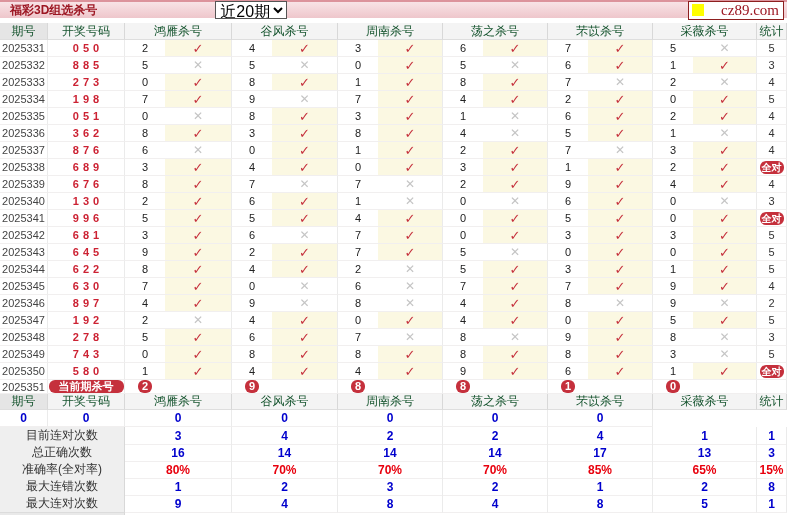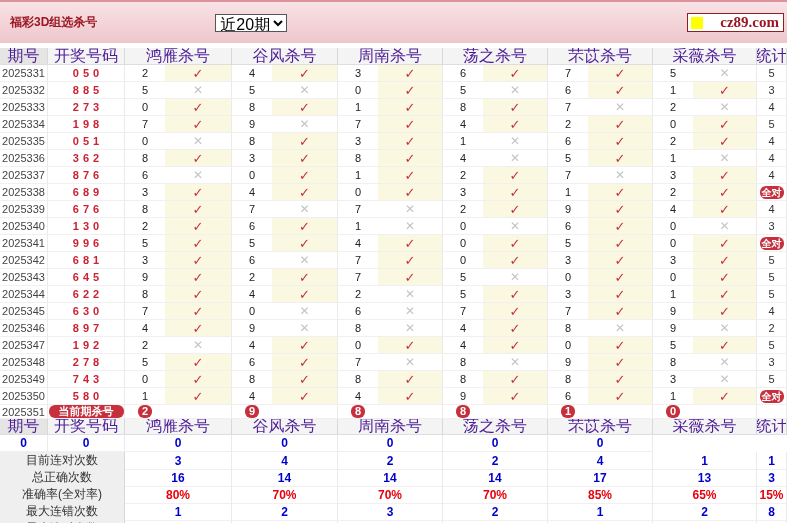--- a/index.html
+++ b/index.html
@@ -5,41 +5,41 @@
   html,body { margin:0; padding:0; background:#fff; }
   #app {
     width:787px; height:523px; overflow:hidden; position:relative;
     font-family:"Liberation Sans","DejaVu Sans",sans-serif;
     background:#fff;
   }
   * { box-sizing:border-box; }
 
   
   .topbar {
-    height:43px; border-top:2px solid var(--bar_line,#dc939c);
+    height:18px; border-top:2px solid var(--bar_line,#dc939c);
     background:linear-gradient(var(--bar_top,#f8e3e6), var(--bar_bottom,#eec6cb));
     display:flex; align-items:center;
   }
   .title { color:var(--title_red,#9c1622); font-weight:bold; font-size:12px; margin-left:10px; }
   .range-sel { margin-left:118px; font-size:16px; height:18px; background:#fff; border:1px solid #555; }
   .logo { margin-left:auto; margin-right:3px; background:#fff; border:1px solid #8d1f1f;
-          padding:0 4px 0 3px; display:flex; align-items:center; gap:17px; height:19px;font-weight:bold; }
+          padding:0 4px 0 3px; display:flex; align-items:center; gap:17px; height:19px; }
   .logo-sq { width:12px; height:12px; background:var(--logo_yellow,#ffff00); }
   .logo-text { font-family:"Liberation Serif","DejaVu Serif",serif; color:#9c1622; font-size:15px; }
 
   .gap { height:5px; background:#fff; }
 
   
   .grid { display:grid; grid-template-columns:48px 77px 107px 106px 105px 105px 105px 104px 30px; }
 
   .hrow { height:17px; }
   .hrow2 { height:16px; }
   .hcell {
     display:flex; align-items:center; justify-content:center;
-    font-size:16px; color:#4c1d95; background:#f4f4f4;
+    font-size:12px; color:#14532d; background:#f4f4f4;
     border-right:1px solid #d8d8d8; border-bottom:1px solid #dedede;
     white-space:nowrap; overflow:hidden;
   }
   .hcell.first { background:#e5e5e5; }
 
   .drow { height:17px; }
   .crow { height:14px; }
   .cell {
     display:flex; align-items:center; justify-content:center;
     border-right:1px solid #ebebeb; border-bottom:1px solid #f1efef;

